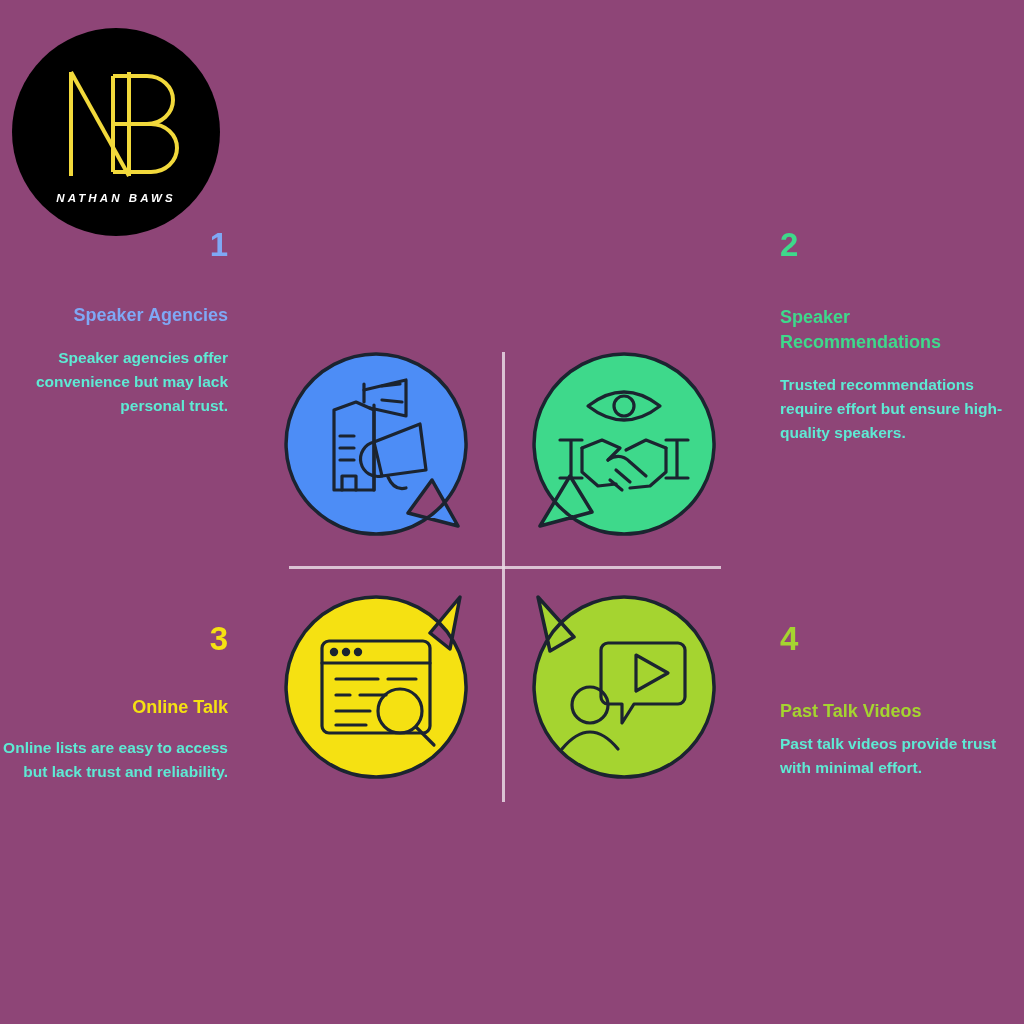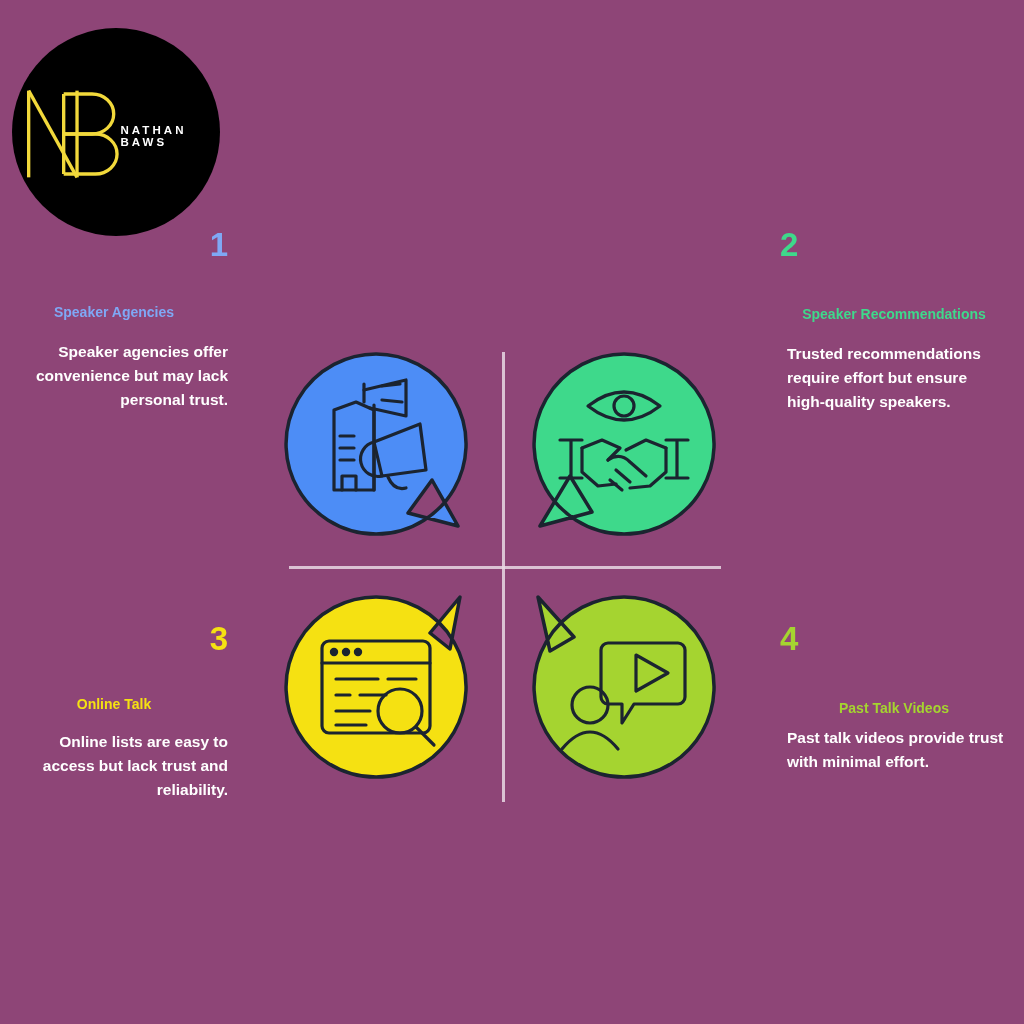--- a/index.html
+++ b/index.html
@@ -23,23 +23,24 @@
   
   .logo {
     position: absolute;
     left: 12px;
     top: 28px;
     width: 208px;
     height: 208px;
     border-radius: 50%;
     background: #000000;
     display: flex;
-    flex-direction: row;
+    flex-direction: column;
     align-items: center;
     justify-content: center;
+    font-style: italic;
   }
   .logo-mark {
     width: 130px;
     height: 120px;
     margin-top: 4px;
   }
   .logo-name {
     margin-top: 8px;
     color: #ffffff;
     font-size: 11.5px;
@@ -99,33 +100,31 @@
   .block {
     position: absolute;
     width: 228px;
   }
   .block .num {
     font-size: 33px;
     font-weight: bold;
     line-height: 1;
   }
   .block .head {
-    font-size: 14px;
+    font-size: 18px;
     font-weight: bold;
     line-height: 1.38;
     margin-top: 42px;
-    text-align: center;
   }
   .block .body {
-    color: #ffffff;
+    color: #5eead4;
     font-size: 15.5px;
     font-weight: bold;
     line-height: 1.55;
     margin-top: 18px;
-    padding-left: 7px;
   }
   .right-align { text-align: right; }
   .left-align  { text-align: left;  }
 
   .blk1 { left: 0px;   top: 228px; }
   .blk2 { left: 780px; top: 228px; }
   .blk3 { left: 0px;   top: 622px; }
   .blk4 { left: 780px; top: 622px; }
 
   .blk1 .num, .blk1 .head { color: #7fa8f5; }

